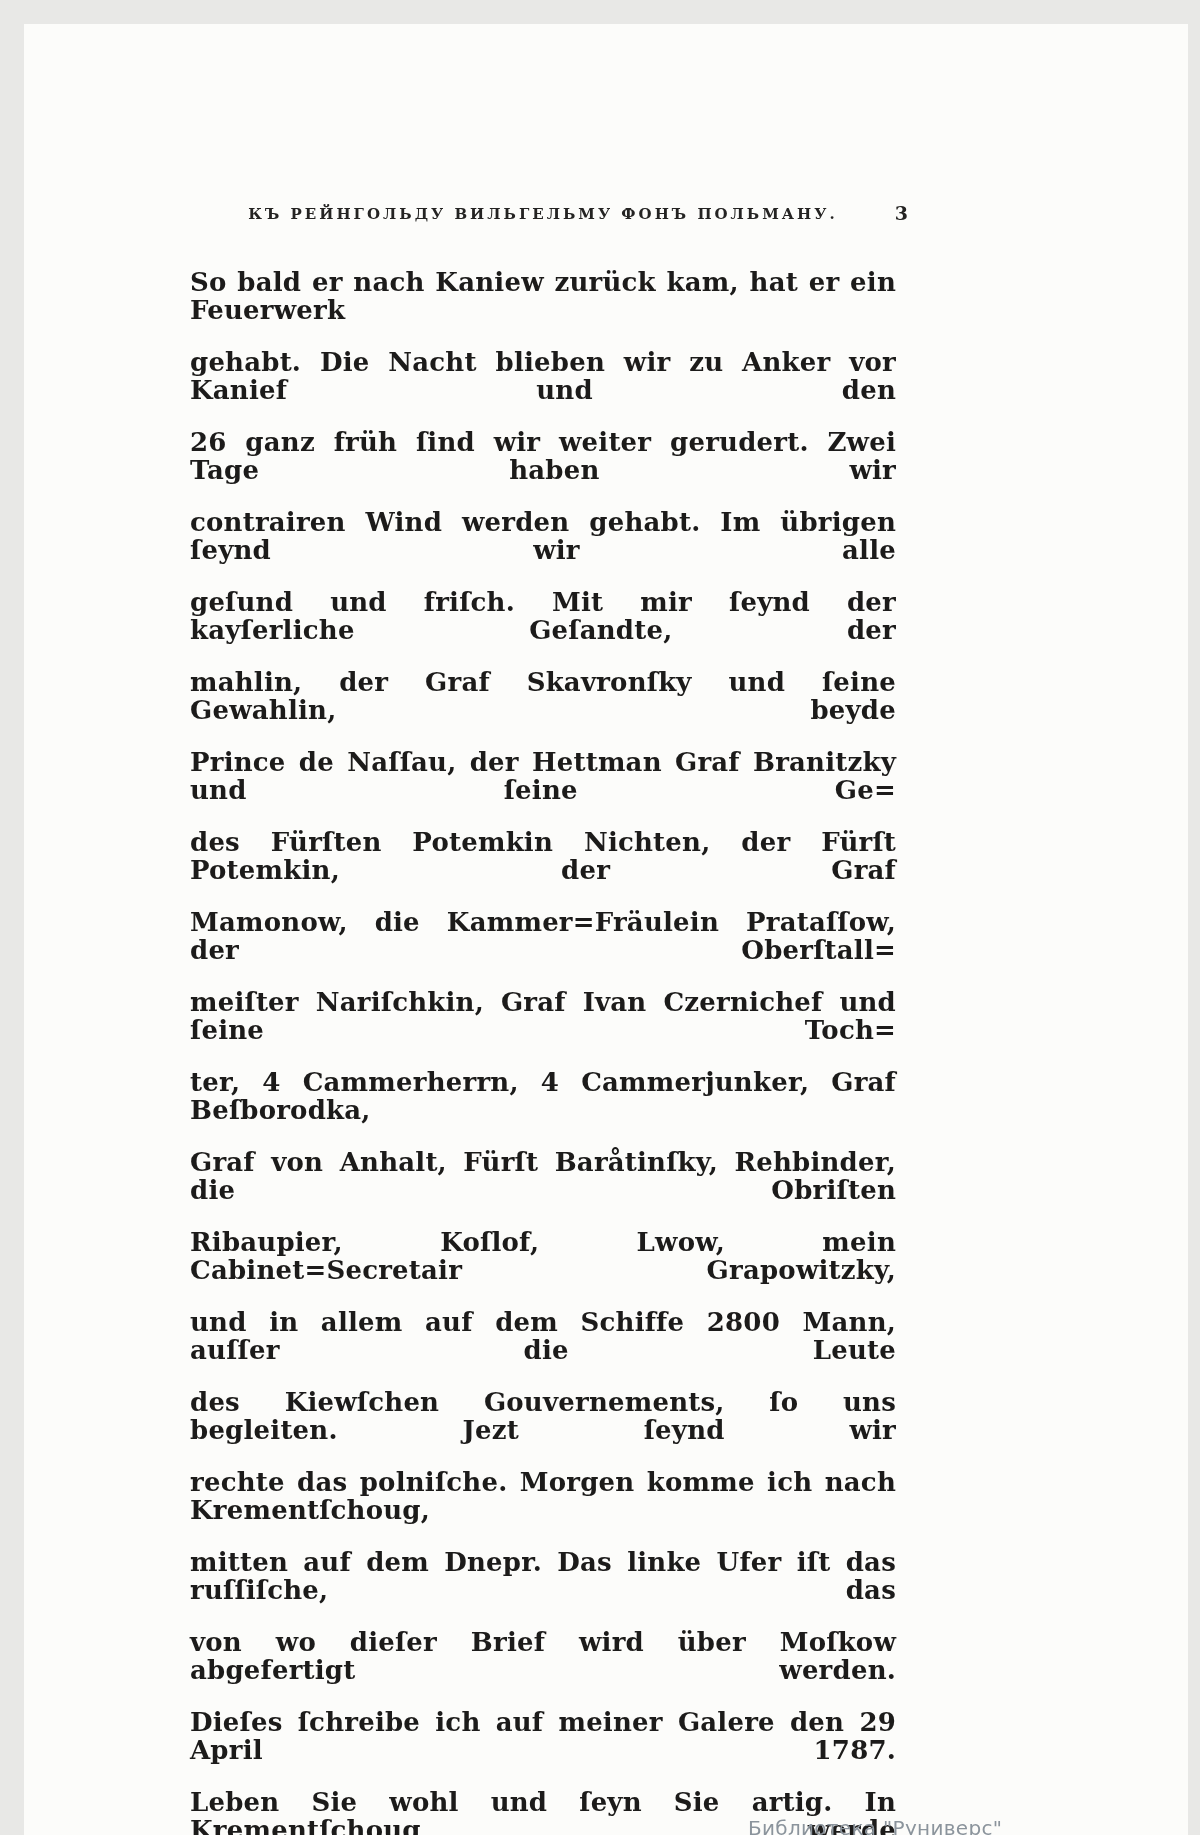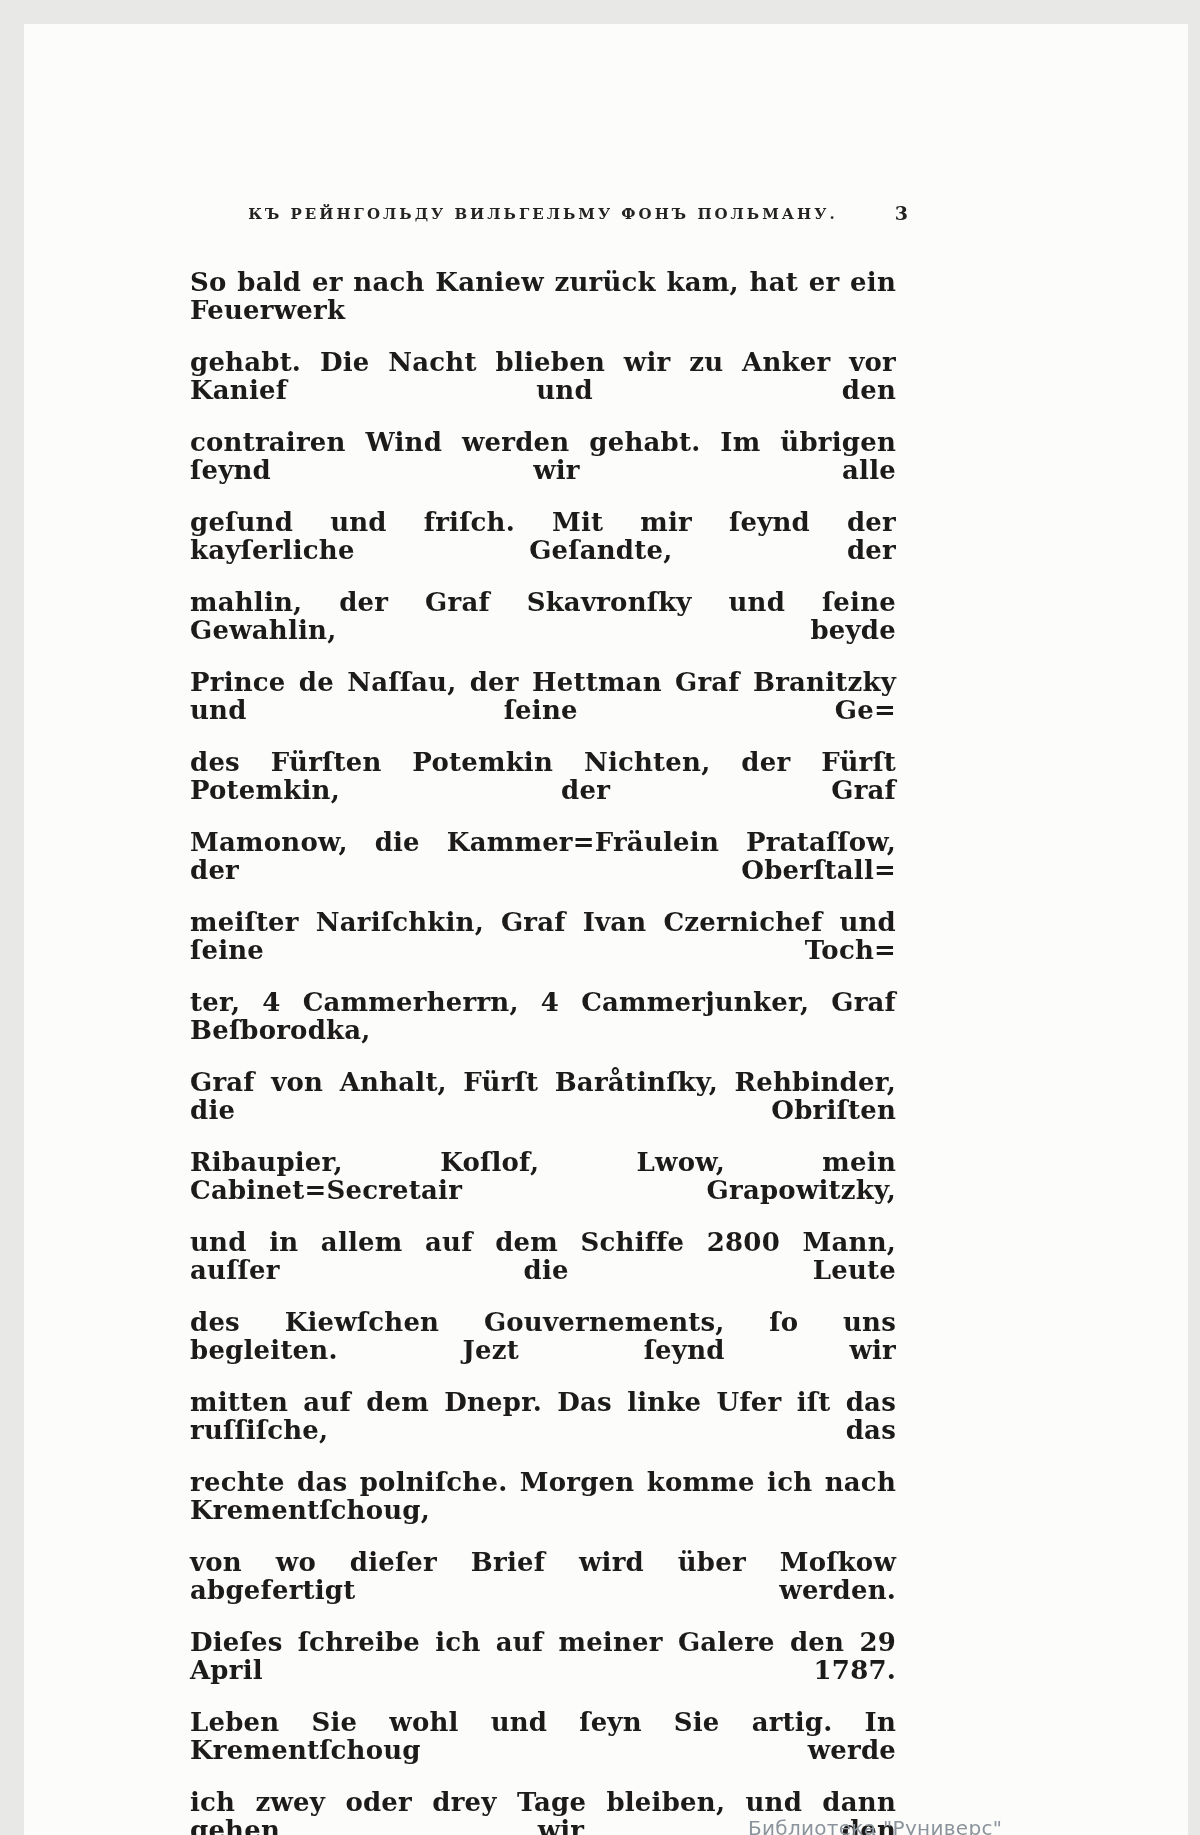--- a/index.html
+++ b/index.html
@@ -68,34 +68,35 @@
 
 <div class="page">
   <div class="content">
     <div class="header">
       <span class="header-title">КЪ РЕЙНГОЛЬДУ ВИЛЬГЕЛЬМУ ФОНЪ ПОЛЬМАНУ.</span>
       <span class="page-number">3</span>
     </div>
     <div class="body-text">
         <div class="line">So bald er nach Kaniew zurück kam, hat er ein Feuerwerk</div>
         <div class="line">gehabt. Die Nacht blieben wir zu Anker vor Kanief und den</div>
+        <div class="line">26 ganz früh ſind wir weiter gerudert. Zwei Tage haben wir</div>
         <div class="line">contrairen Wind werden gehabt. Im übrigen ſeynd wir alle</div>
         <div class="line">geſund und friſch. Mit mir ſeynd der kayſerliche Geſandte, der</div>
         <div class="line">mahlin, der Graf Skavronſky und ſeine Gewahlin, beyde</div>
         <div class="line">Prince de Naſſau, der Hettman Graf Branitzky und ſeine Ge=</div>
         <div class="line">des Fürſten Potemkin Nichten, der Fürſt Potemkin, der Graf</div>
         <div class="line">Mamonow, die Kammer=Fräulein Prataſſow, der Oberſtall=</div>
         <div class="line">meiſter Nariſchkin, Graf Ivan Czernichef und ſeine Toch=</div>
         <div class="line">ter, 4 Cammerherrn, 4 Cammerjunker, Graf Beſborodka,</div>
         <div class="line">Graf von Anhalt, Fürſt Baråtinſky, Rehbinder, die Obriſten</div>
         <div class="line">Ribaupier, Koſlof, Lwow, mein Cabinet=Secretair Grapowitzky,</div>
         <div class="line">und in allem auf dem Schiffe 2800 Mann, auſſer die Leute</div>
         <div class="line">des Kiewſchen Gouvernements, ſo uns begleiten. Jezt ſeynd wir</div>
+        <div class="line">rechte das polniſche. Morgen komme ich nach Krementſchoug,</div>
         <div class="line">mitten auf dem Dnepr. Das linke Ufer iſt das ruſſiſche, das</div>
-        <div class="line">rechte das polniſche. Morgen komme ich nach Krementſchoug,</div>
         <div class="line">von wo dieſer Brief wird über Moſkow abgefertigt werden.</div>
         <div class="line">Dieſes ſchreibe ich auf meiner Galere den 29 April 1787.</div>
         <div class="line">Leben Sie wohl und ſeyn Sie artig. In Krementſchoug werde</div>
         <div class="line">ich zwey oder drey Tage bleiben, und dann gehen wir den</div>
       </div>
 
   </div>
   <div class="watermark">Библиотека "Руниверс"</div>
 </div>
 

